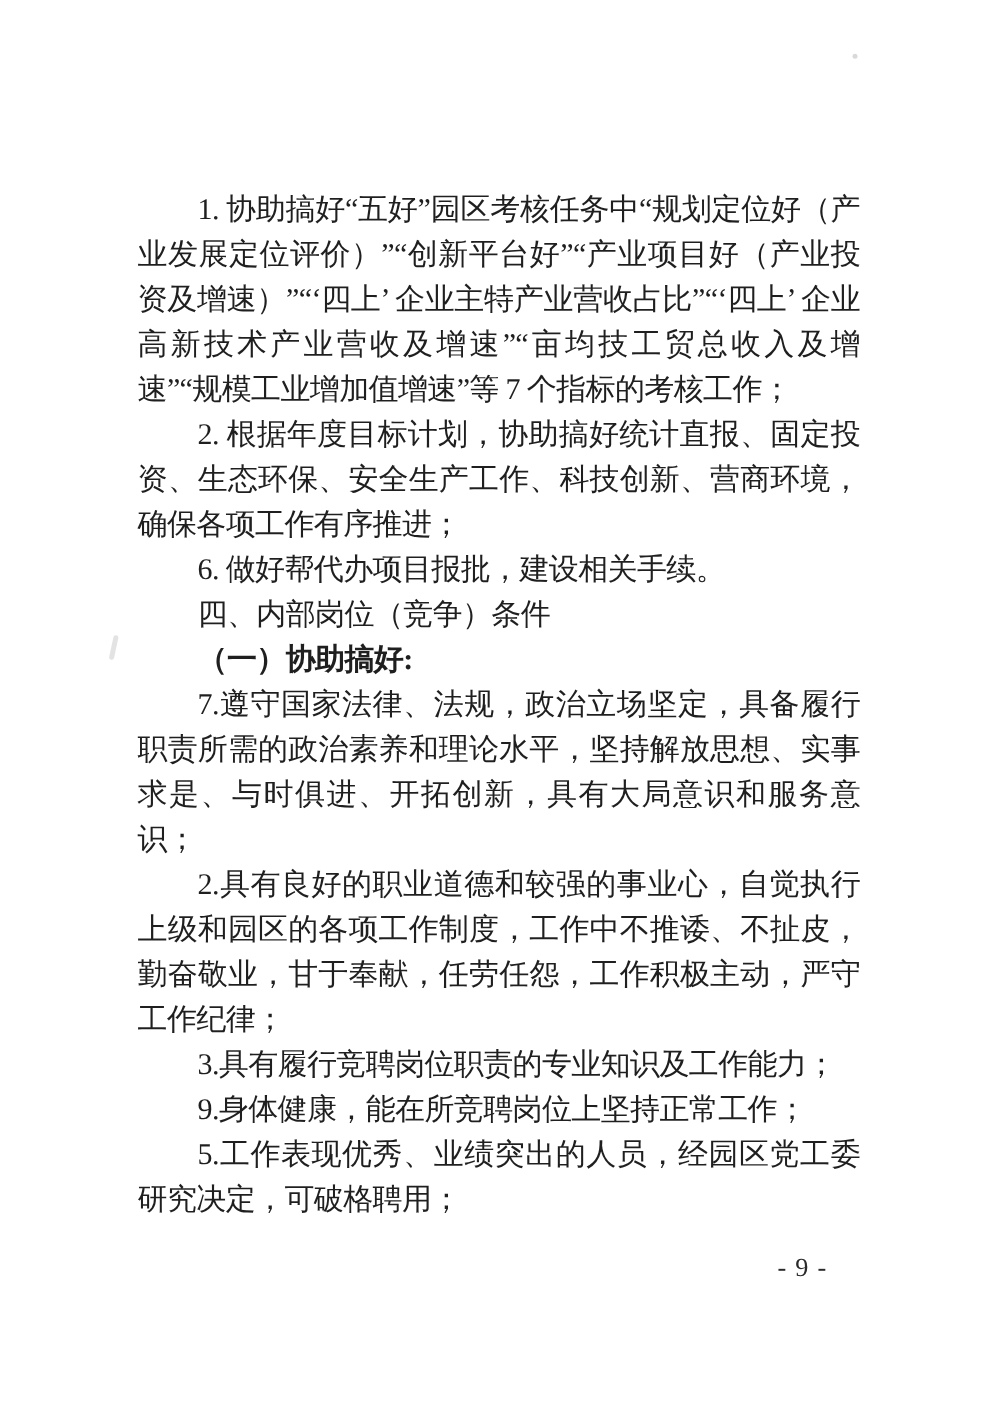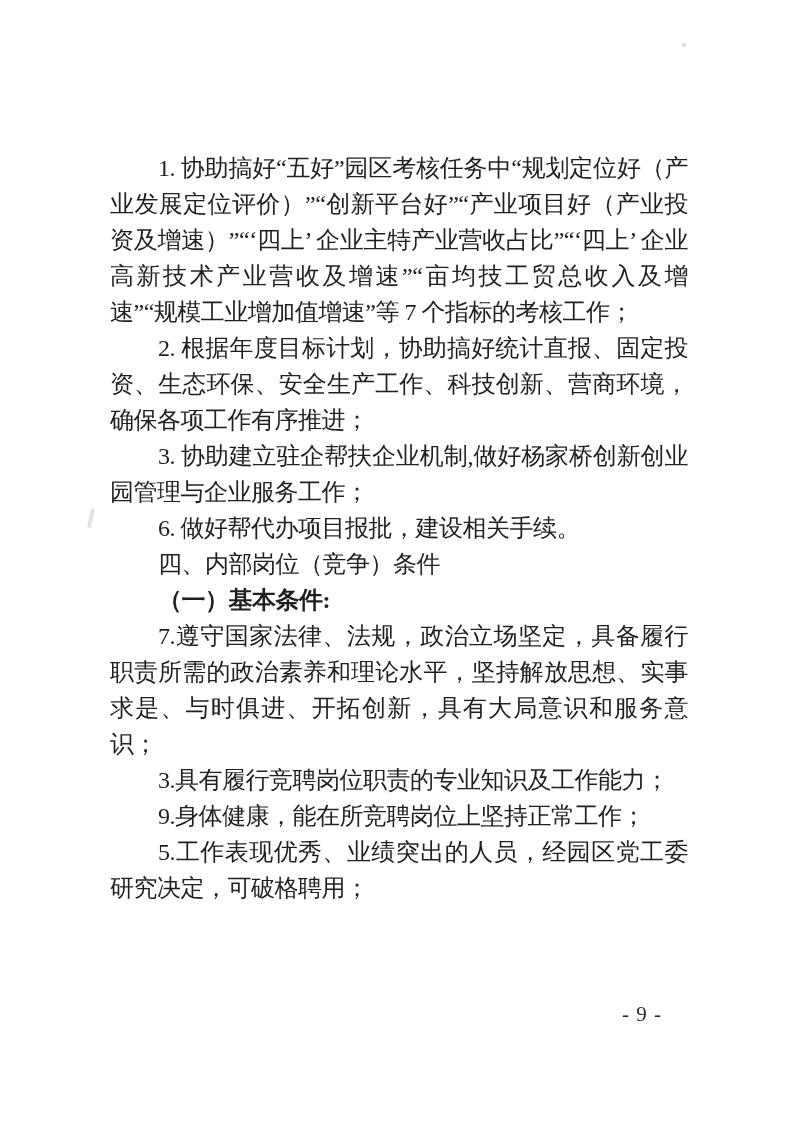--- a/index.html
+++ b/index.html
@@ -75,27 +75,27 @@
 <body>
 
 <div class="sheet">
 
   <div class="speck-a"></div>
   <div class="speck-b"></div>
 
   <div class="text-block">
     <p class="para">1. 协助搞好“五好”园区考核任务中“规划定位好（产业发展定位评价）”“创新平台好”“产业项目好（产业投资及增速）”“‘四上’ 企业主特产业营收占比”“‘四上’ 企业高新技术产业营收及增速”“亩均技工贸总收入及增速”“规模工业增加值增速”等 7 个指标的考核工作；</p>
     <p class="para">2. 根据年度目标计划，协助搞好统计直报、固定投资、生态环保、安全生产工作、科技创新、营商环境，确保各项工作有序推进；</p>
-    <p class="para">3. 协助建立驻企帮扶企业机制,做好杨家桥创新创业园管理与企业服务工作；</p>
     <p class="para">6. 做好帮代办项目报批，建设相关手续。</p>
 
     <p class="heading-main">四、内部岗位（竞争）条件</p>
-    <p class="heading-sub">（一）基本条件:</p>
+    <p class="heading-sub">（一）协助搞好:</p>
 
     <p class="para">7.遵守国家法律、法规，政治立场坚定，具备履行职责所需的政治素养和理论水平，坚持解放思想、实事求是、与时俱进、开拓创新，具有大局意识和服务意识；</p>
+    <p class="para">2.具有良好的职业道德和较强的事业心，自觉执行上级和园区的各项工作制度，工作中不推诿、不扯皮，勤奋敬业，甘于奉献，任劳任怨，工作积极主动，严守工作纪律；</p>
     <p class="para">3.具有履行竞聘岗位职责的专业知识及工作能力；</p>
     <p class="para">9.身体健康，能在所竞聘岗位上坚持正常工作；</p>
     <p class="para">5.工作表现优秀、业绩突出的人员，经园区党工委研究决定，可破格聘用；</p>
   </div>
 
   <div class="page-number">- 9 -</div>
 
 </div>
 
 </body></html>

